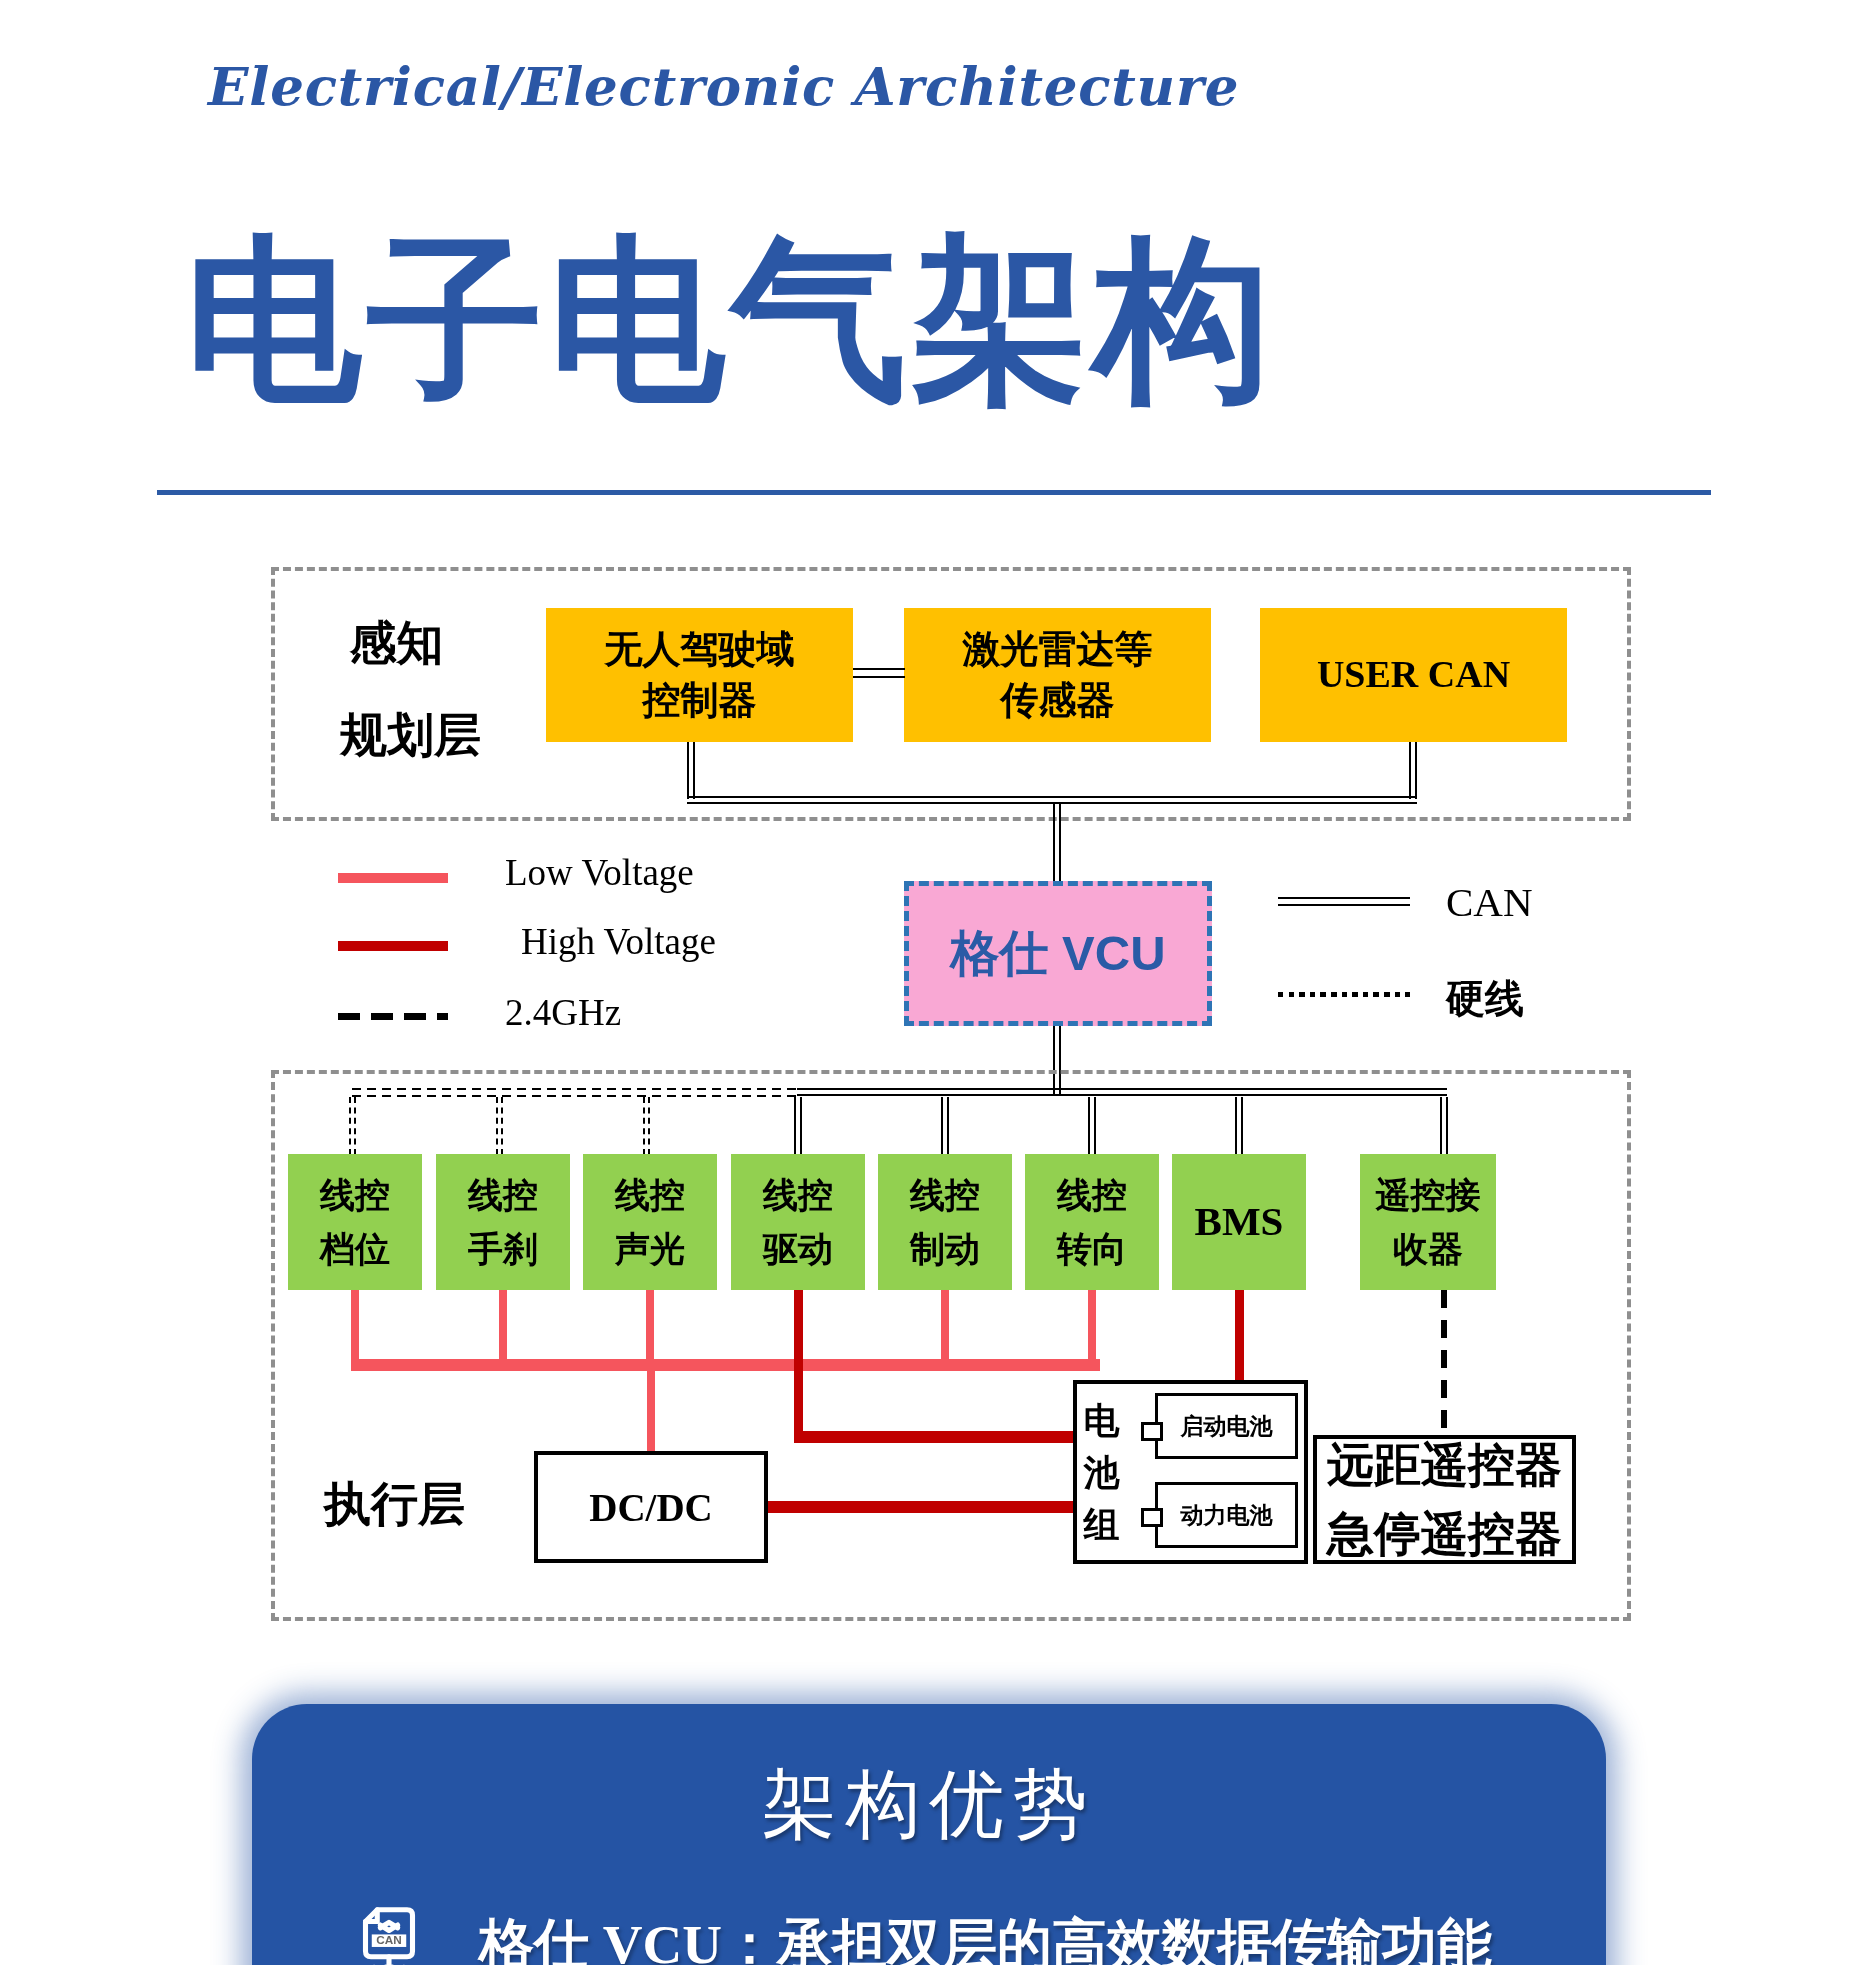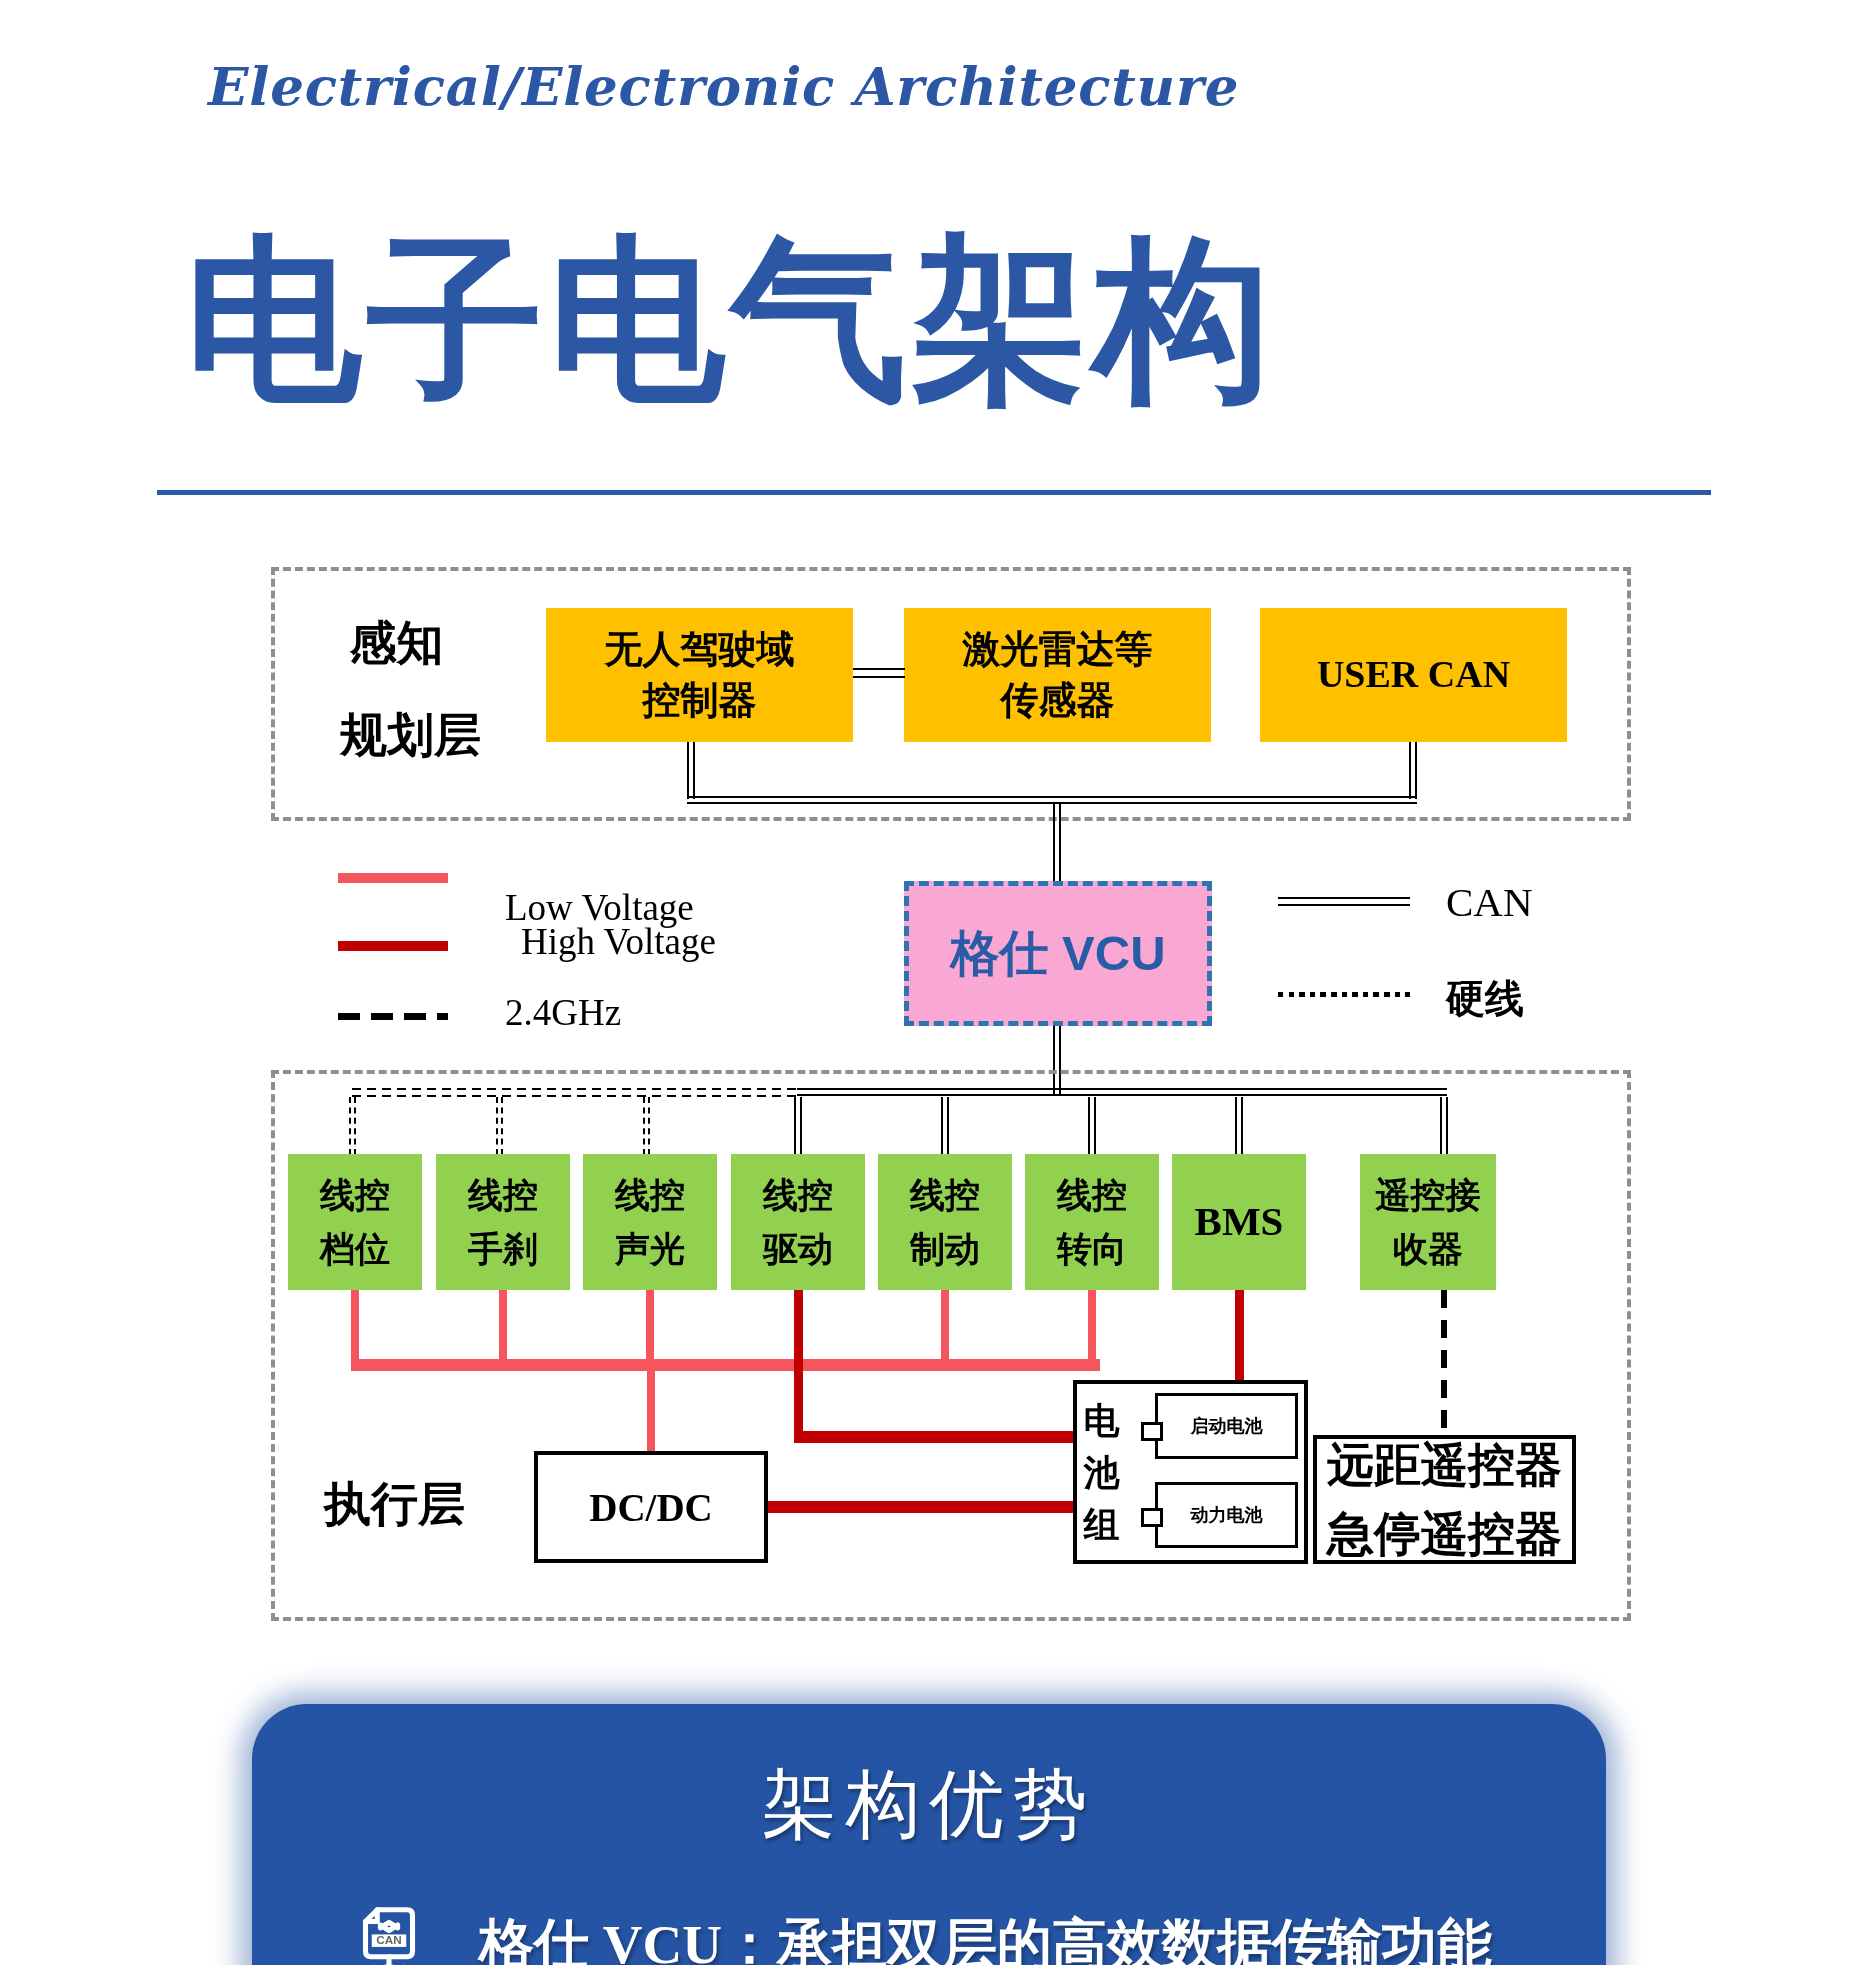--- a/index.html
+++ b/index.html
@@ -22,21 +22,21 @@
   .box-green{background:#92d050;color:#000;font-weight:bold;font-size:35px;line-height:1.55;
     display:flex;flex-direction:column;align-items:center;justify-content:center;text-align:center;}
   .box-green.bms{font-family:"Liberation Serif",serif;font-size:41px;}
   .vcu-box{background:#f9a8d4;border:5.5px dashed #2e74b5;color:#2a5ba6;font-weight:bold;
     font-size:49px;display:flex;align-items:center;justify-content:center;}
   .white-box{background:#fff;border:4.7px solid #000;display:flex;align-items:center;
     justify-content:center;text-align:center;color:#000;}
   .dcdc{font-family:"Liberation Serif",serif;font-weight:bold;font-size:39px;}
   .remote{font-weight:bold;font-size:47px;line-height:1.45;}
   .inner-batt{background:#fff;border:3.9px solid #000;display:flex;align-items:center;
-    justify-content:center;font-weight:bold;font-size:18px;color:#000;}
+    justify-content:center;font-weight:bold;font-size:23px;color:#000;}
   .batt-chars{display:flex;flex-direction:column;justify-content:space-between;
     font-weight:bold;font-size:36px;color:#000;align-items:center;}
   .conn-sq{background:#fff;border:3.5px solid #000;}
   
   .dbl-h{border-top:2.4px solid #000;border-bottom:2.4px solid #000;background:transparent;}
   .dbl-v{border-left:2.4px solid #000;border-right:2.4px solid #000;background:transparent;}
   .dbl-h.thin{border-top-width:2.8px;border-bottom-width:2.8px;}
   .hw-dash-h{background:repeating-linear-gradient(90deg,#000 0 8.6px,transparent 8.6px 15px);}
   .hw-dash-v{border-left:2px dashed #000;border-right:2px dashed #000;background:transparent;}
   .dot-h{background:repeating-linear-gradient(90deg,#000 0 5.5px,transparent 5.5px 10.6px);}
@@ -88,21 +88,21 @@
   <div class="abs dbl-v" style="left:1409px;top:742px;width:7.9px;height:57px;"></div>
   <div class="abs dbl-h" style="left:687px;top:796px;width:730px;height:7.9px;"></div>
   <div class="abs dbl-v" style="left:1053px;top:804px;width:7.9px;height:78px;"></div>
 
   <div class="abs vcu-box" style="left:904px;top:881px;width:308px;height:145px;">
     <span>格仕 VCU</span>
   </div>
   <div class="abs dbl-v" style="left:1053px;top:1026px;width:7.9px;height:68px;"></div>
 
   <div class="abs lv" style="left:338px;top:873px;width:110px;height:10.2px;"></div>
-  <div class="abs legend-serif" style="left:505px;top:886px;">Low Voltage</div>
+  <div class="abs legend-serif" style="left:505px;top:851px;">Low Voltage</div>
   <div class="abs hv" style="left:338px;top:941px;width:110px;height:10.2px;"></div>
   <div class="abs legend-serif" style="left:521px;top:920px;">High Voltage</div>
   <div class="abs ghz-dash-h" style="left:338px;top:1013px;width:110px;height:7px;"></div>
   <div class="abs legend-serif" style="left:505px;top:991px;">2.4GHz</div>
 
   <div class="abs dbl-h" style="left:1278px;top:897px;width:132px;height:8.6px;"></div>
   <div class="abs legend-can" style="left:1446px;top:878px;">CAN</div>
   <div class="abs dot-h" style="left:1278px;top:992px;width:132px;height:5.1px;"></div>
   <div class="abs legend-cjk" style="left:1446px;top:972px;">硬线</div>
 

